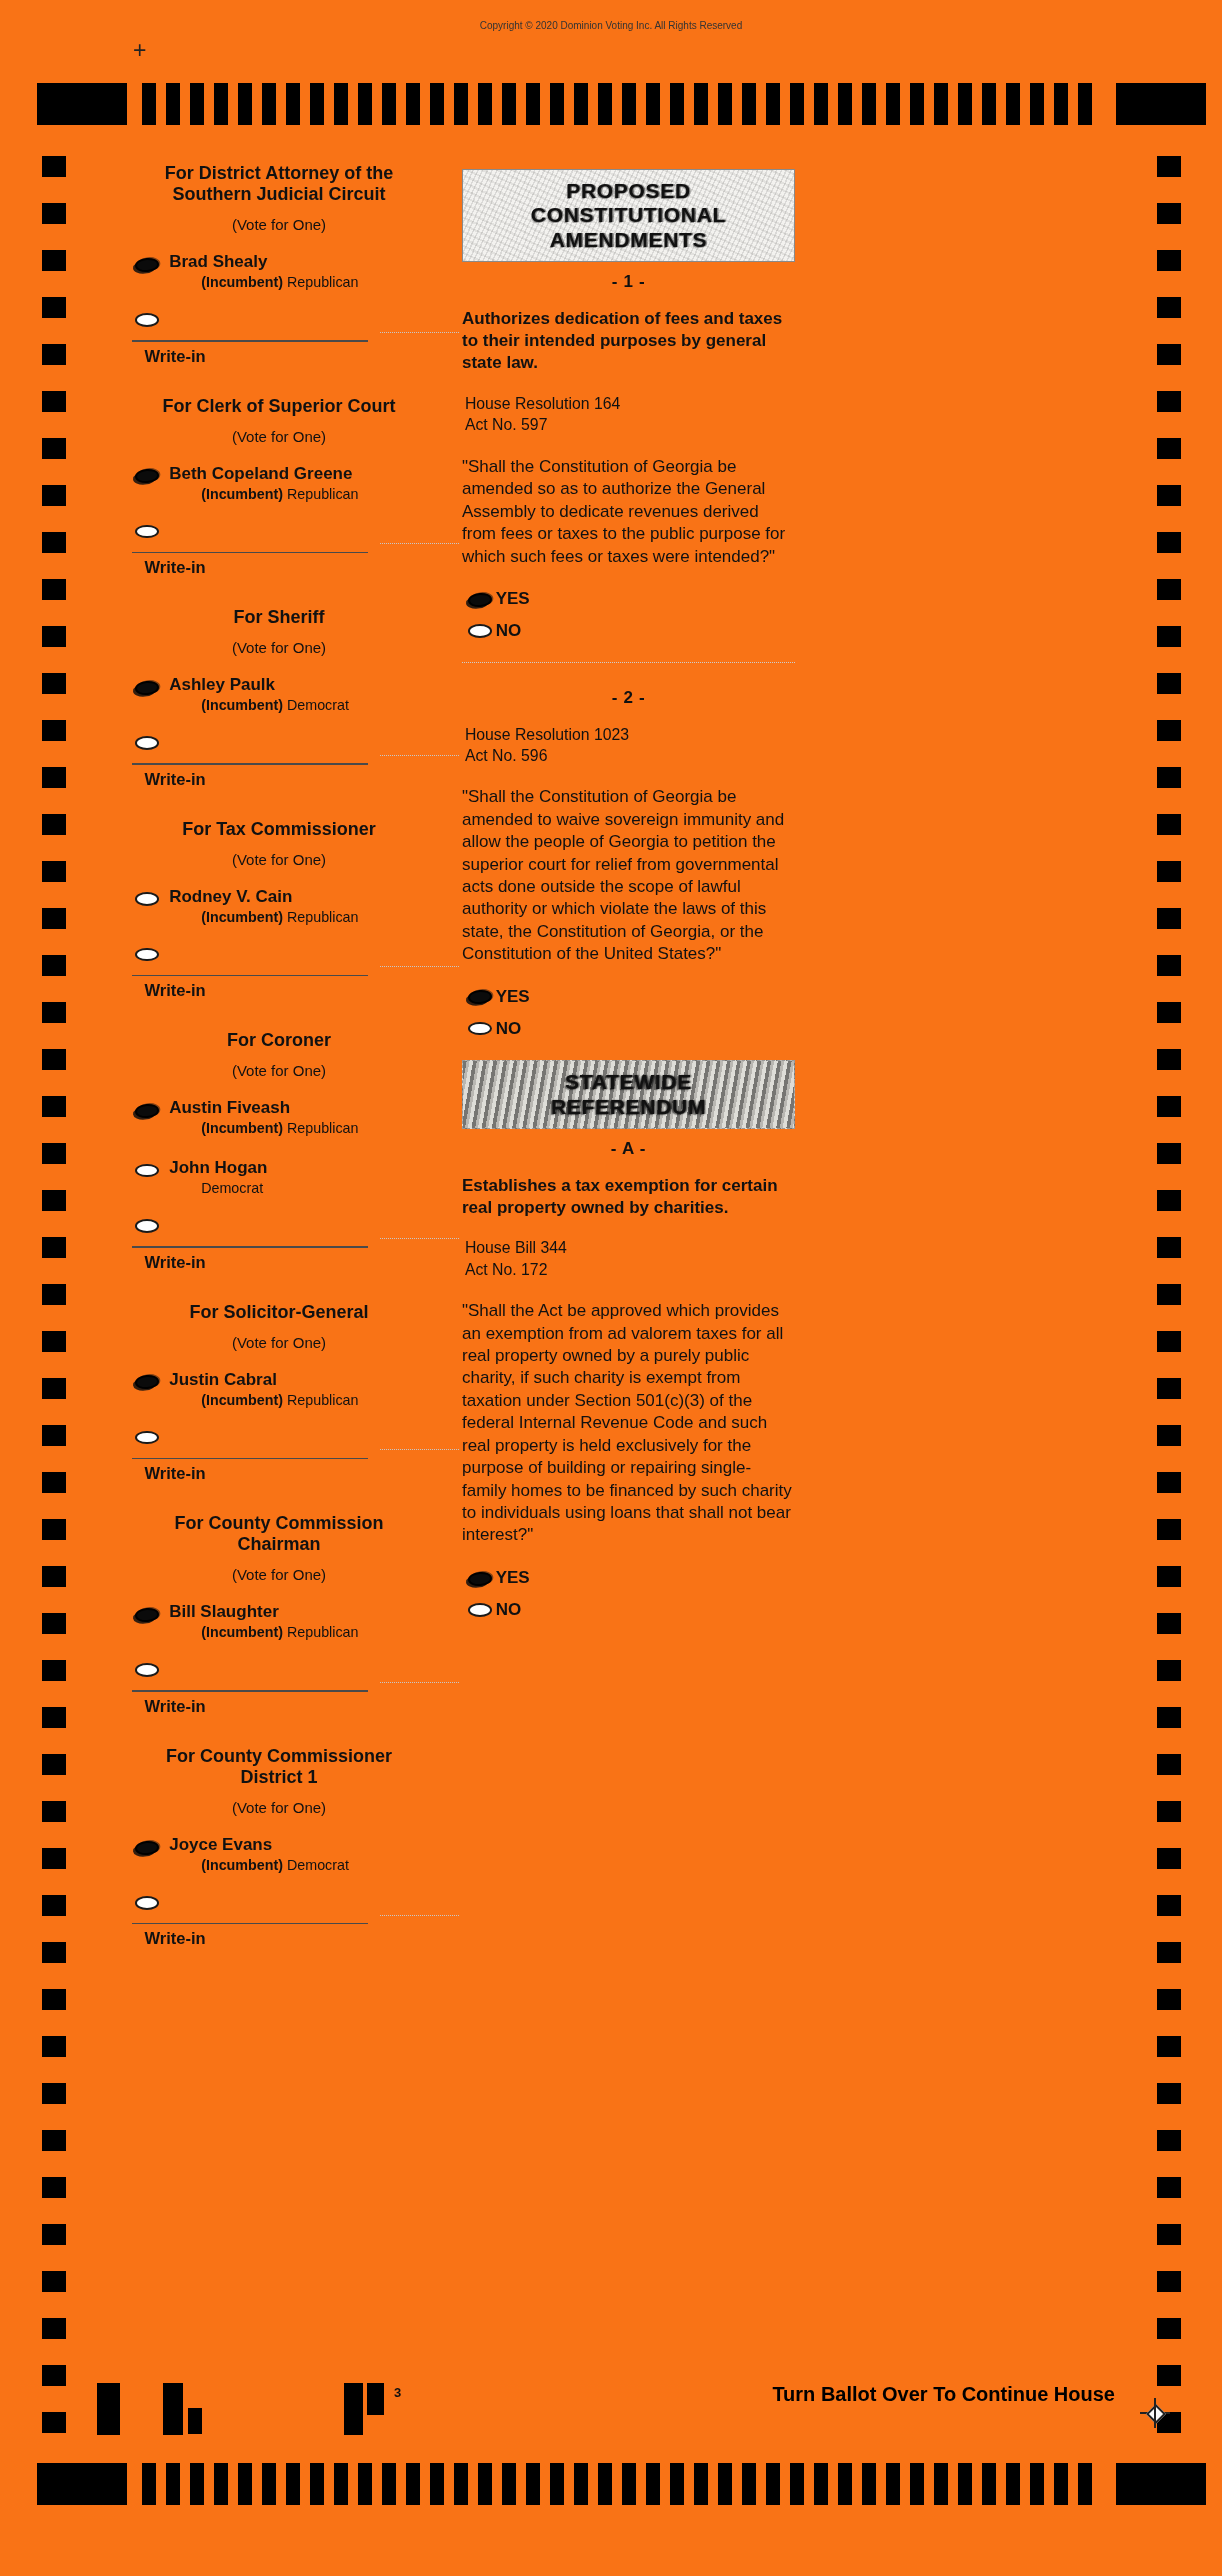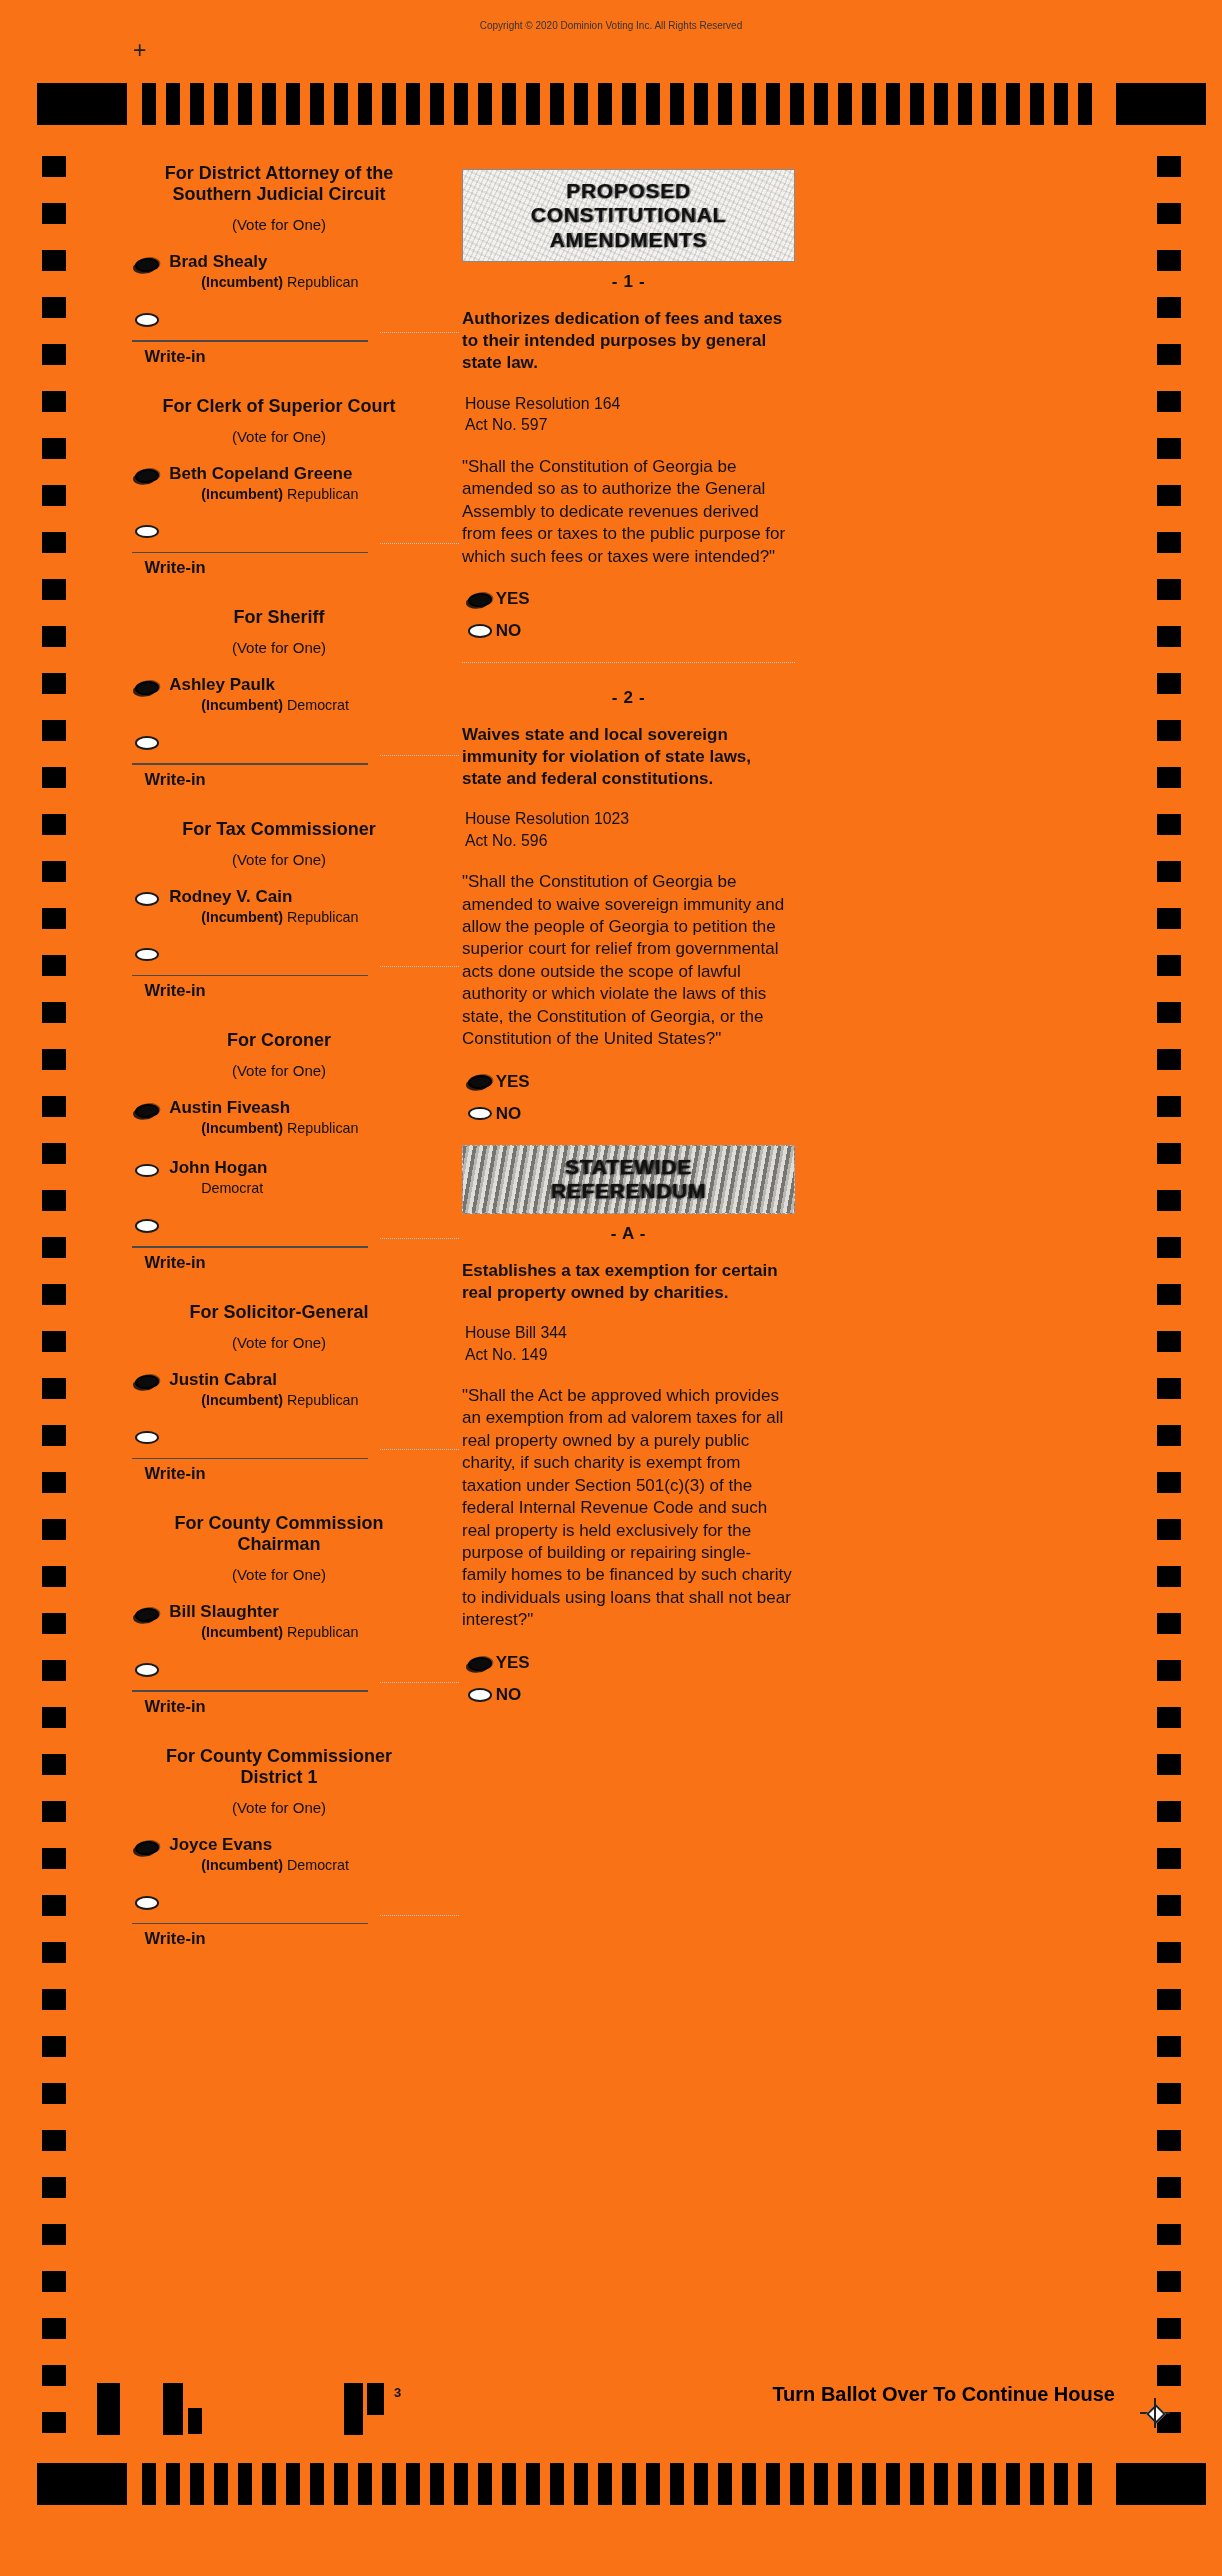--- a/index.html
+++ b/index.html
@@ -252,21 +252,20 @@
         <span class="choice-label">YES</span>
       </div>
       <div class="choice">
         <span class="oval"></span>
         <span class="choice-label">NO</span>
       </div>
     </article>
 
     <article class="measure">
       <div class="m-num">- 2 -</div>
-      <div class="m-summary">Waives state and local sovereign immunity for violation of state laws, state and federal constitutions.</div>
       <div class="m-refs">
         <div>House Resolution 1023</div>
         <div>Act No. 596</div>
       </div>
       <div class="m-question">"Shall the Constitution of Georgia be amended to waive sovereign immunity and allow the people of Georgia to petition the superior court for relief from governmental acts done outside the scope of lawful authority or which violate the laws of this state, the Constitution of Georgia, or the Constitution of the United States?"</div>
       <div class="choice">
         <span class="oval filled"></span>
         <span class="choice-label">YES</span>
       </div>
       <div class="choice">
@@ -277,21 +276,21 @@
 
     <div class="hdr-box dark">
       <div class="hdr-text">STATEWIDE REFERENDUM</div>
     </div>
 
     <article class="measure">
       <div class="m-num">- A -</div>
       <div class="m-summary">Establishes a tax exemption for certain real property owned by charities.</div>
       <div class="m-refs">
         <div>House Bill 344</div>
-        <div>Act No. 149</div>
+        <div>Act No. 172</div>
       </div>
       <div class="m-question">"Shall the Act be approved which provides an exemption from ad valorem taxes for all real property owned by a purely public charity, if such charity is exempt from taxation under Section 501(c)(3) of the federal Internal Revenue Code and such real property is held exclusively for the purpose of building or repairing single-family homes to be financed by such charity to individuals using loans that shall not bear interest?"</div>
       <div class="choice">
         <span class="oval filled"></span>
         <span class="choice-label">YES</span>
       </div>
       <div class="choice">
         <span class="oval"></span>
         <span class="choice-label">NO</span>
       </div>

